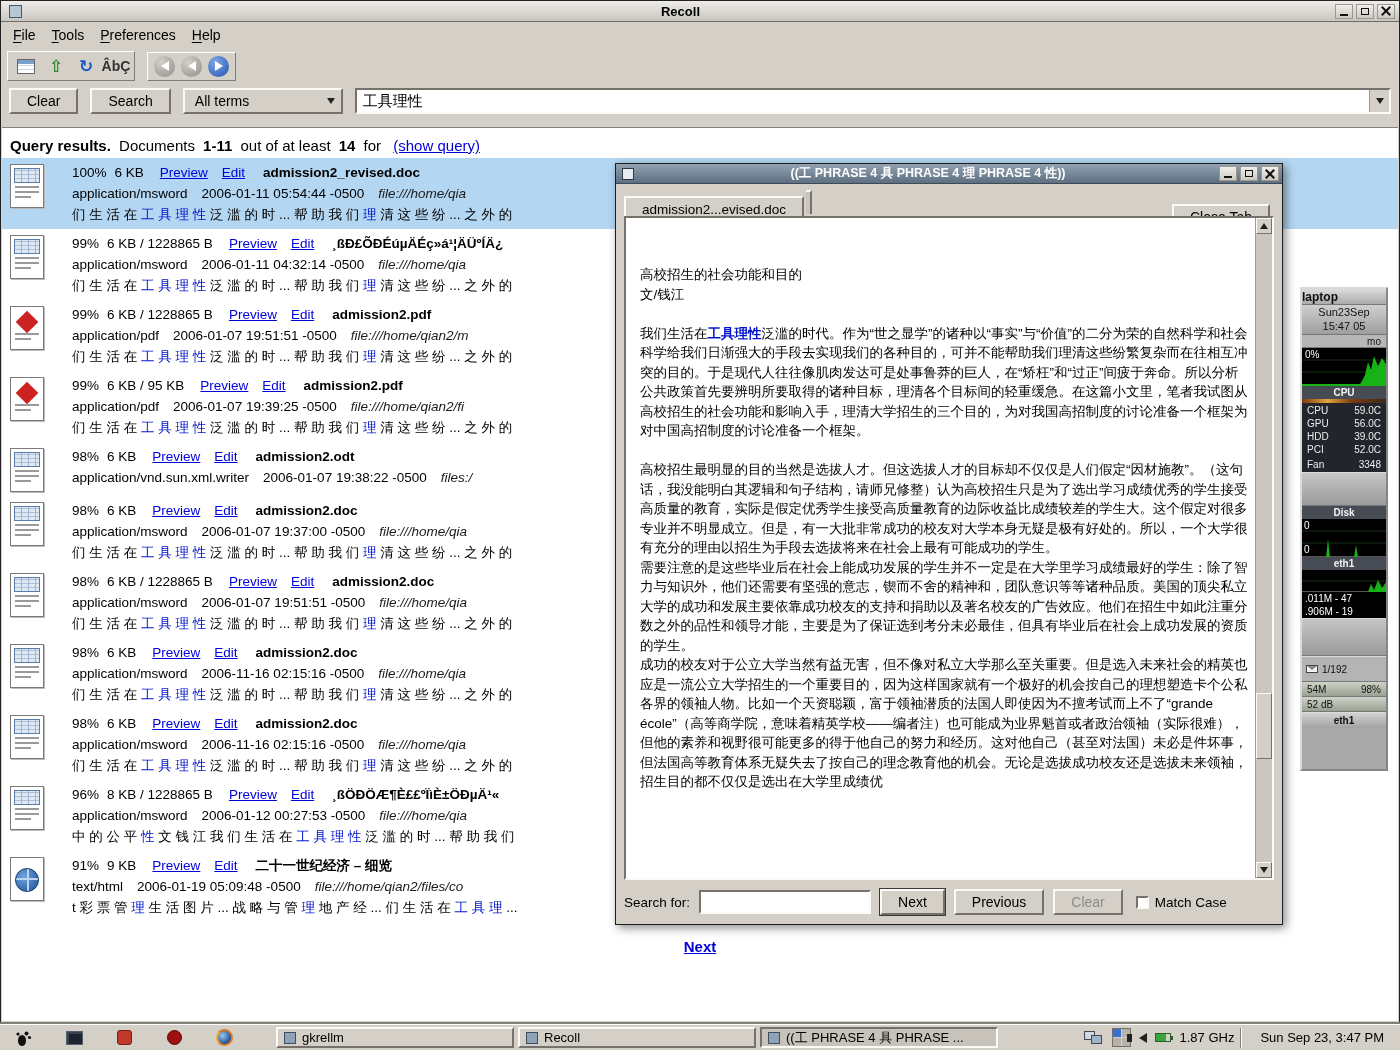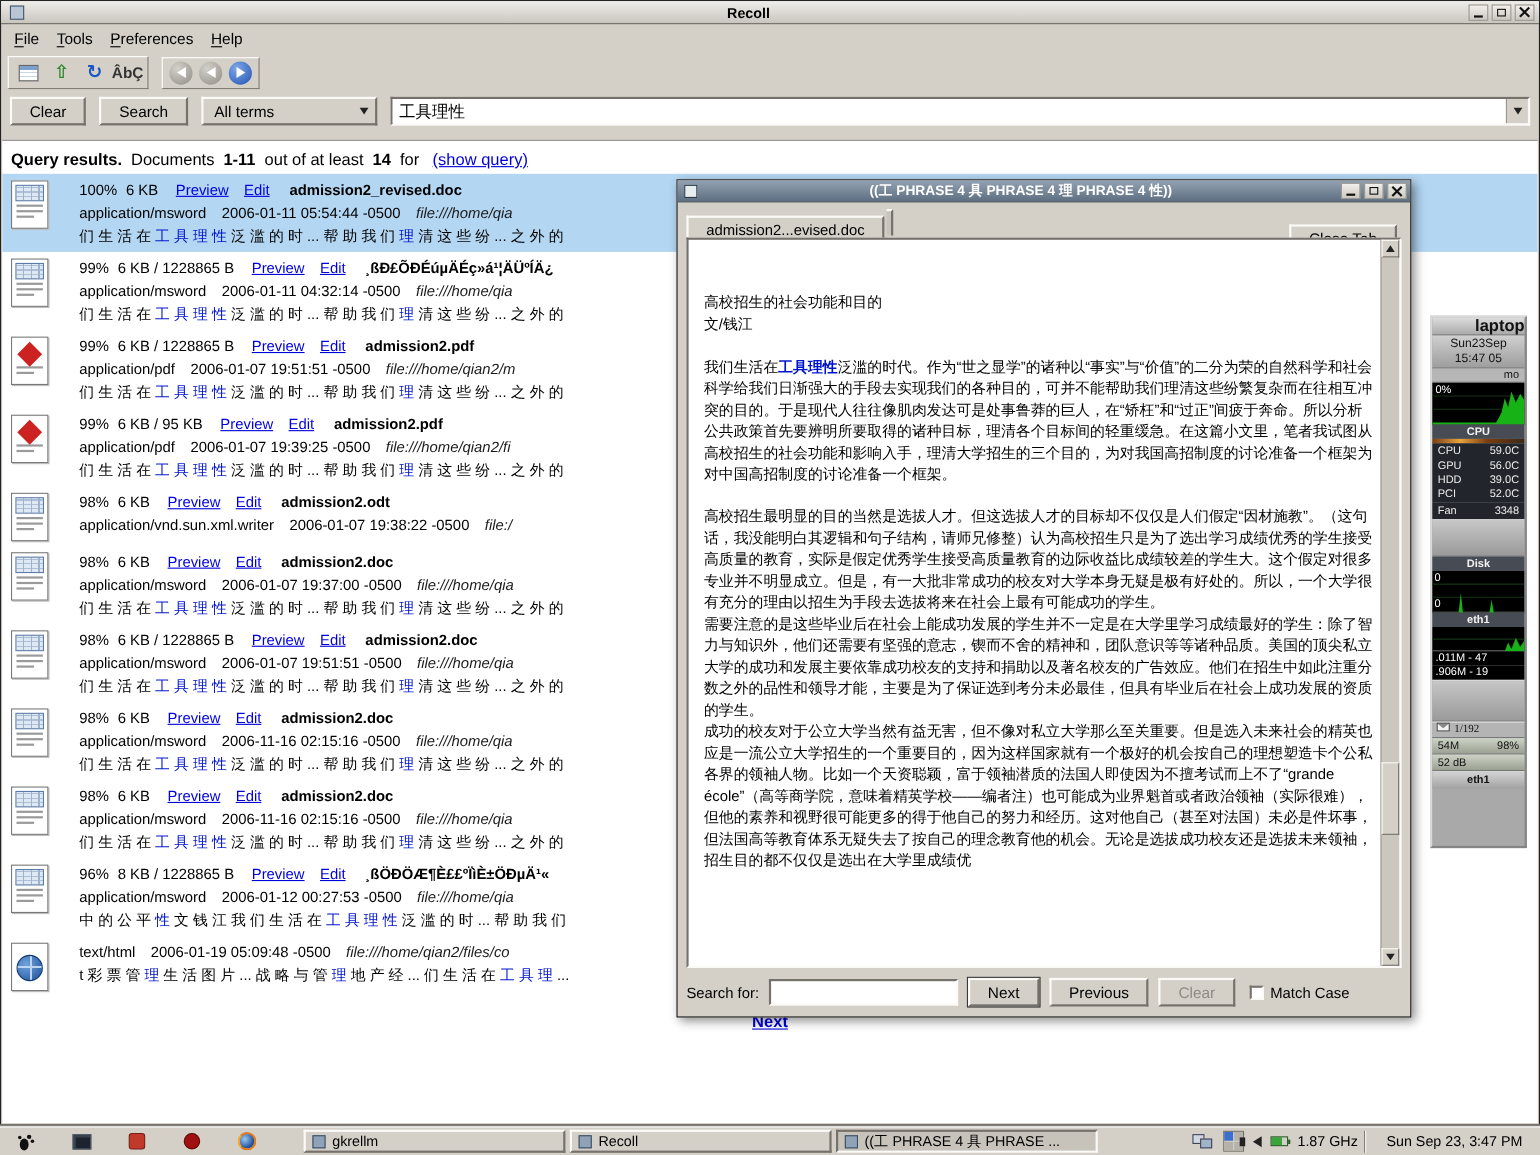--- a/index.html
+++ b/index.html
@@ -128,35 +128,35 @@
     border-right:2px solid #fbfaf7;border-bottom:2px solid #fbfaf7;font-size:13px;padding:0 4px;outline:none;font-family:inherit;}
   .btn-default{outline:1px solid #3a3a3a;}
   .btn-disabled{color:#8e8b85;}
   .chkwrap{display:flex;align-items:center;gap:6px;margin-left:4px;}
   .chk{width:13px;height:13px;background:#fff;border-top:2px solid #76726b;border-left:2px solid #76726b;
     border-right:2px solid #fbfaf7;border-bottom:2px solid #fbfaf7;}
 
   
   .gkrellm{position:absolute;left:1300px;top:287px;width:88px;height:484px;background:#a9a9a9;
     border:2px outset #d9d9d9;font-size:10px;color:#111;display:flex;flex-direction:column;overflow:hidden;}
-  .gk-host{height:16px;line-height:16px;text-align:right;font-weight:bold;font-size:15px;
+  .gk-host{height:16px;line-height:16px;text-align:left;font-weight:bold;font-size:12px;
     background:linear-gradient(#dcdcdc,#aaa);border-bottom:1px solid #777;}
   .gk-clock{height:30px;text-align:center;background:linear-gradient(#cfcfcf,#9e9e9e);line-height:14px;font-size:11px;border-bottom:1px solid #777;}
   .gk-ticker{height:13px;line-height:13px;text-align:right;padding-right:5px;background:#b6b6b6;border-bottom:1px solid #777;}
   .gk-chart{position:relative;background:#000;border-bottom:1px solid #555;}
   .gk-chart svg{display:block;}
   .gk-pct{position:absolute;left:3px;top:1px;color:#fff;}
   .gk-label{height:13px;line-height:13px;text-align:center;color:#f2f2f2;background:#474c54;font-weight:bold;}
   .gk-krell{height:4px;background:linear-gradient(90deg,#7a3c10,#e8a33c 30%,#7a3c10 60%,#3a2a18);}
   .gk-dark{background:#22262c;color:#ececec;padding:1px 0;}
   .gk-row{display:flex;justify-content:space-between;padding:0 5px;height:13px;line-height:13px;}
   .gk-empty{background:linear-gradient(#c6c6c6,#9a9a9a);border-top:1px solid #ddd;border-bottom:1px solid #777;}
   .gk-read{background:#000;color:#fff;height:13px;line-height:13px;padding:0 3px;white-space:nowrap;overflow:hidden;}
   .gk-num{position:absolute;left:2px;color:#fff;}
-  .gk-mail{height:15px;display:flex;gap:4px;padding:0 4px;background:#b4b4b4;border-top:1px solid #ddd;border-bottom:1px solid #777;font-family:Liberation Serif, serif;}
+  .gk-mail{height:26px;display:flex;align-items:center;gap:4px;padding:0 4px;background:#b4b4b4;border-top:1px solid #ddd;border-bottom:1px solid #777;}
   .gk-meter{height:15px;display:flex;justify-content:space-between;align-items:center;padding:0 5px;
     background:linear-gradient(#cdd3c6,#9aa192);border-bottom:1px solid #777;}
   .gk-bottom{height:16px;line-height:16px;text-align:center;background:linear-gradient(#d2d2d2,#a2a2a2);font-weight:bold;border-top:1px solid #ddd;}
   .env{width:12px;height:8px;background:#f4f4f4;border:1px solid #444;position:relative;}
   .env:before{content:"";position:absolute;left:0;top:0;border-left:5px solid transparent;border-right:5px solid transparent;border-top:4px solid #888;}
 
   
   .taskbar{position:absolute;left:0;bottom:0;width:1400px;height:26px;background:#d4d0c8;
     border-top:1px solid #fff;box-shadow:0 -2px 0 #827f79;display:flex;align-items:center;padding:0 4px;gap:6px;}
   .launchers{display:flex;align-items:center;gap:30px;padding:0 10px;}
@@ -329,21 +329,21 @@
             <div class="r-iconwrap">
               <div class="fi-page">
                 <div class="fi-grid"></div>
                 <i class="fi-ln"></i>
                 <i class="fi-ln"></i>
                 <i class="fi-ln fi-short"></i>
               </div>
             </div>
             <div class="r-text">
               <div class="r-line"><span class="r-pct">98%</span><span class="r-size">6 KB</span><a class="r-link">Preview</a><a class="r-link">Edit</a><span class="r-fn">admission2.odt</span></div>
-              <div class="r-line"><span class="r-mime">application/vnd.sun.xml.writer</span><span class="r-date">2006-01-07 19:38:22 -0500</span><span class="r-url">file:/</span></div>
+              <div class="r-line"><span class="r-mime">application/vnd.sun.xml.writer</span><span class="r-date">2006-01-07 19:38:22 -0500</span><span class="r-url">files:/</span></div>
             </div>
           </div>
           <div class="result-row">
             <div class="r-iconwrap">
               <div class="fi-page">
                 <div class="fi-grid"></div>
                 <i class="fi-ln"></i>
                 <i class="fi-ln"></i>
                 <i class="fi-ln fi-short"></i>
               </div>
@@ -414,20 +414,21 @@
               <div class="r-line"><span>中 的 公 平 </span><span class="snip-hl">性</span><span> 文 钱 江 我 们 生 活 在 </span><span class="snip-hl">工 具 理 性</span><span> 泛 滥 的 时 ... 帮 助 我 们</span></div>
             </div>
           </div>
           <div class="result-row">
             <div class="r-iconwrap">
               <div class="fi-page">
                 <div class="fi-globe"></div>
               </div>
             </div>
             <div class="r-text">
+              <div class="r-line"><span class="r-pct">91%</span><span class="r-size">9 KB</span><a class="r-link">Preview</a><a class="r-link">Edit</a><span class="r-fn">二十一世纪经济 – 细览</span></div>
               <div class="r-line"><span class="r-mime">text/html</span><span class="r-date">2006-01-19 05:09:48 -0500</span><span class="r-url">file:///home/qian2/files/co</span></div>
               <div class="r-line"><span>t 彩 票 管 </span><span class="snip-hl">理</span><span> 生 活 图 片 ... 战 略 与 管 </span><span class="snip-hl">理</span><span> 地 产 经 ... 们 生 活 在 </span><span class="snip-hl">工 具 理</span><span> ...</span></div>
             </div>
           </div>
         </div>
       <div class="next-wrap">
         <a class="next-link">Next</a>
       </div>
     </div>
   </div>

